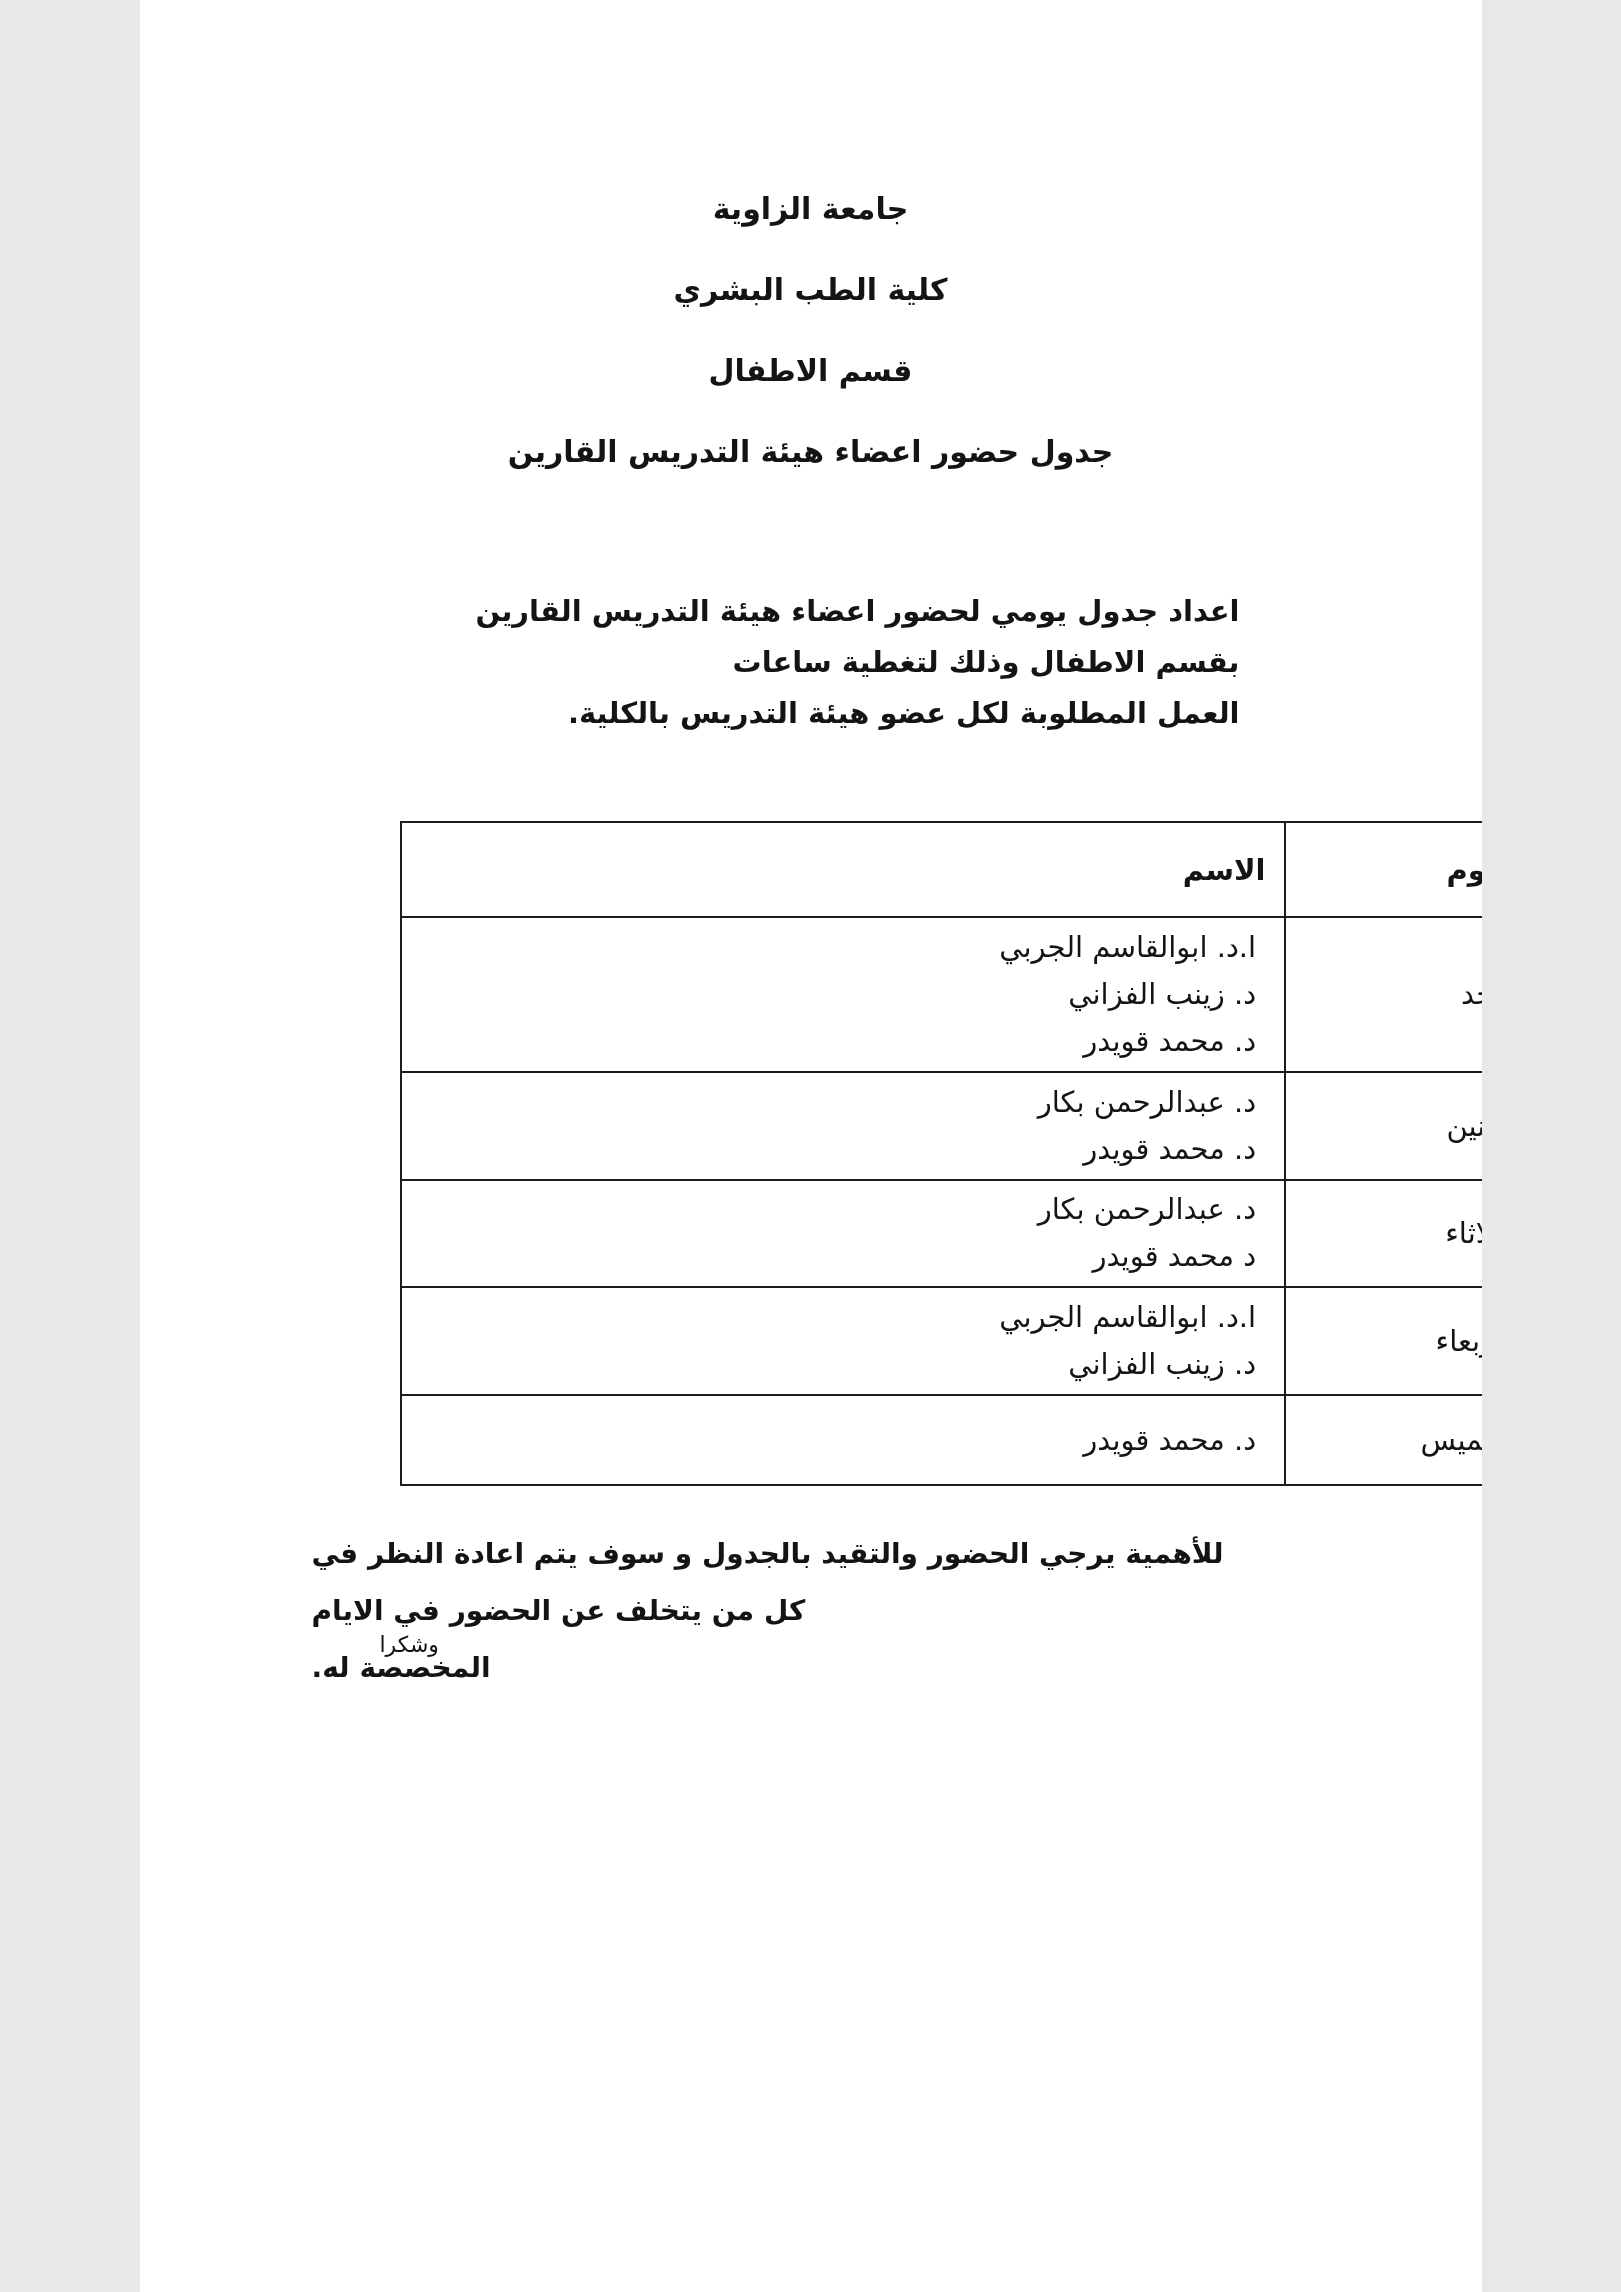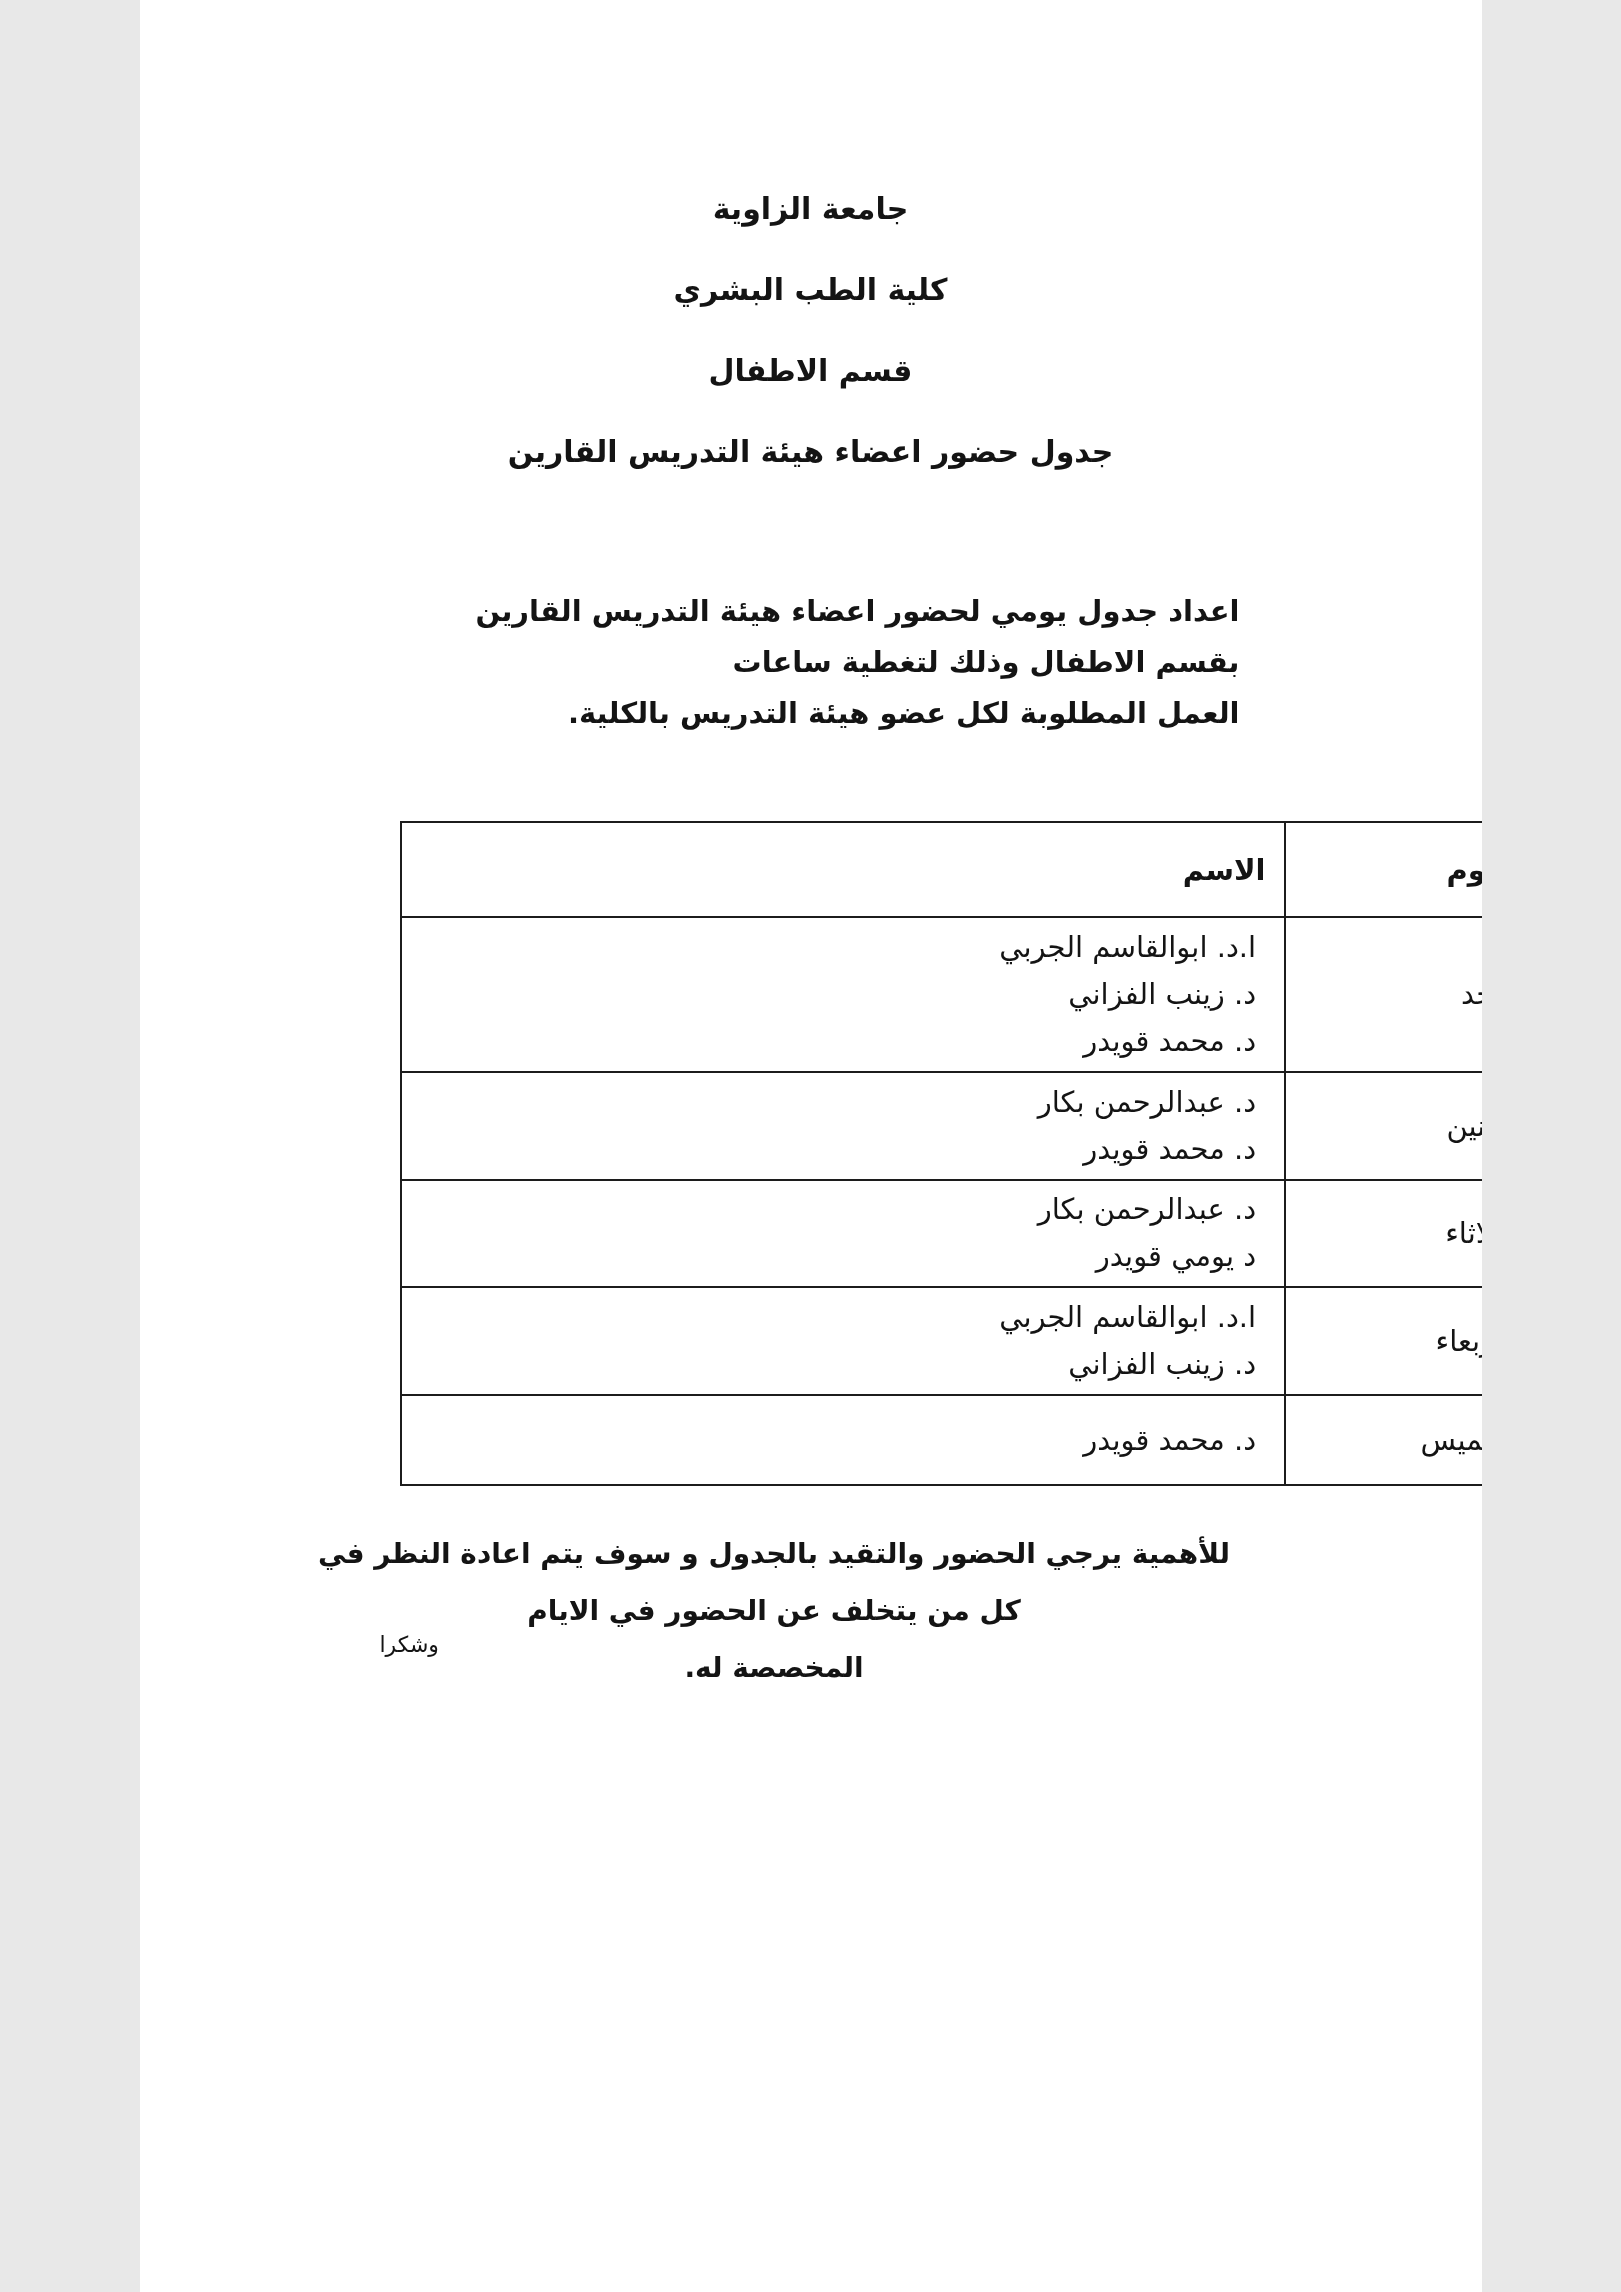--- a/index.html
+++ b/index.html
@@ -66,21 +66,21 @@
   tr.row-3 { height: 101px; }
   tr.row-4 { height: 90px; }
 
   
   .notice {
     position: absolute;
     top: 1525px;
     right: 245px;
     left: 172px;
     direction: rtl;
-    text-align: center;
+    text-align: left;
     font-weight: bold;
     font-size: 28px;
   }
   .notice .line { line-height: 57px; }
 
   
   .closing {
     position: absolute;
     top: 1621px;
     left: 240px;
@@ -132,21 +132,21 @@
             <td class="day-cell">الاثنين</td>
             <td class="name-cell">
               <div class="name-line">د. عبدالرحمن بكار</div>
               <div class="name-line">د. محمد قويدر</div>
             </td>
           </tr>
           <tr class="row-2">
             <td class="day-cell">الثلاثاء</td>
             <td class="name-cell">
               <div class="name-line">د. عبدالرحمن بكار</div>
-              <div class="name-line">د يومي قويدر</div>
+              <div class="name-line">د محمد قويدر</div>
             </td>
           </tr>
           <tr class="row-3">
             <td class="day-cell">الاربعاء</td>
             <td class="name-cell">
               <div class="name-line">ا.د. ابوالقاسم الجربي</div>
               <div class="name-line">د. زينب الفزاني</div>
             </td>
           </tr>
           <tr class="row-4">

